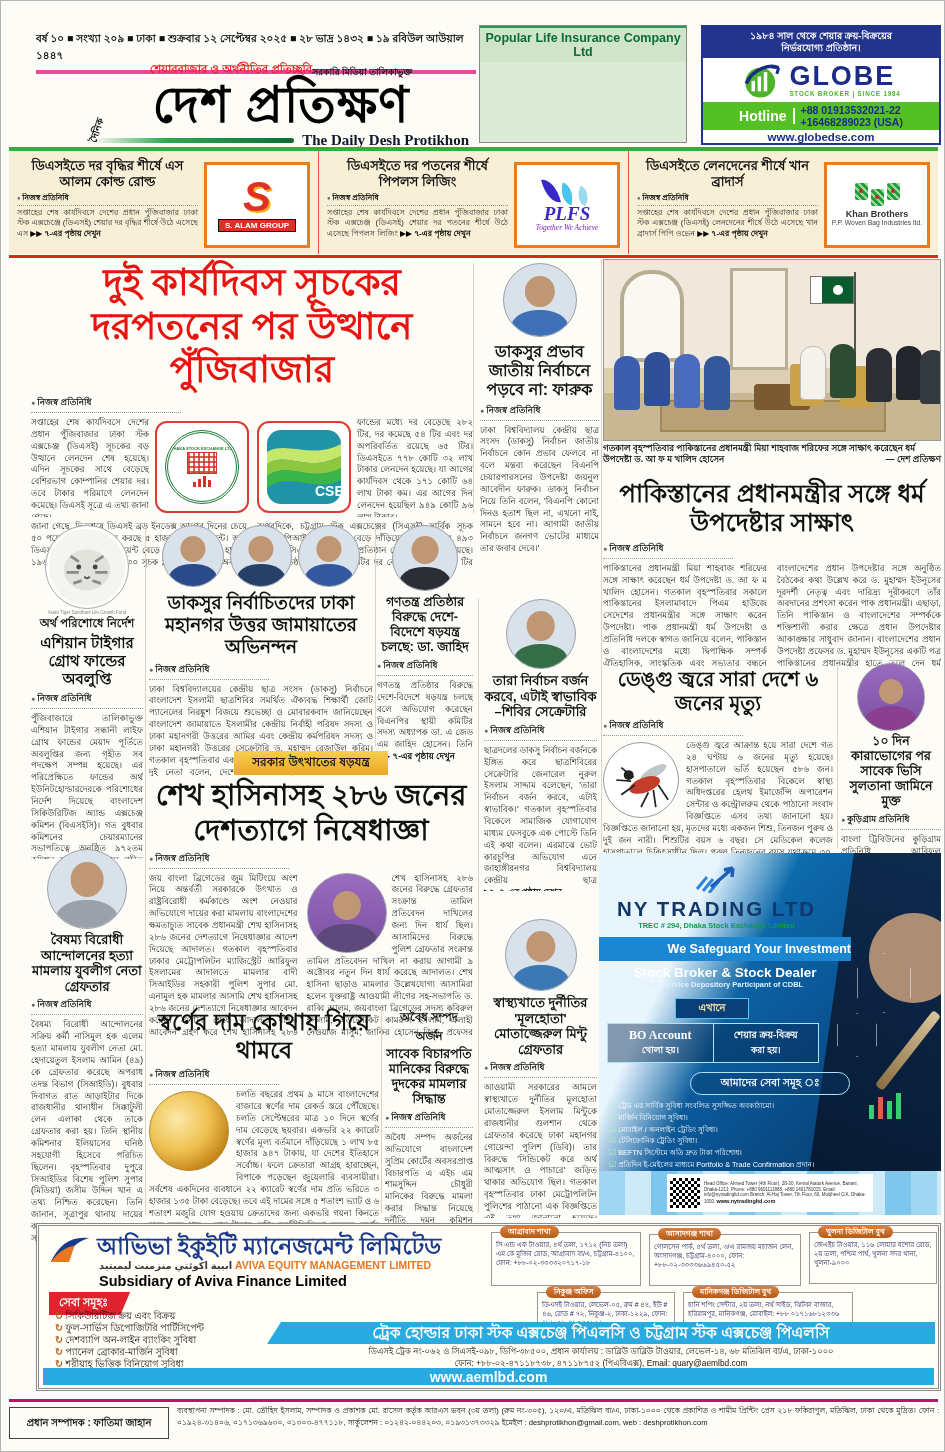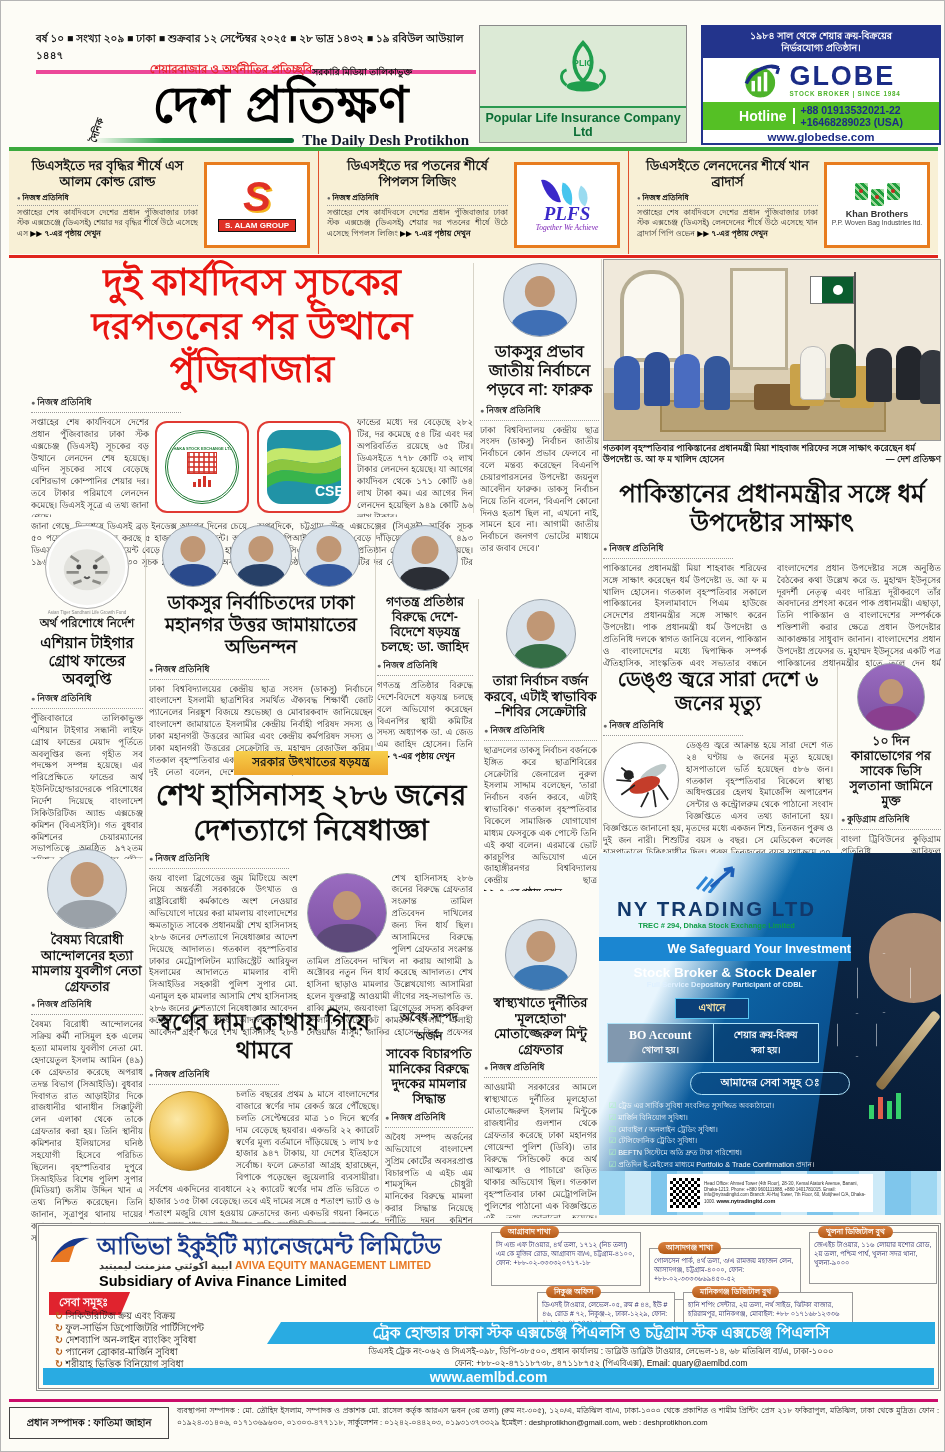--- a/index.html
+++ b/index.html
@@ -223,28 +223,20 @@
       <span class="mh-daily">দৈনিক</span>
       <div class="mh-title">দেশ প্রতিক্ষণ</div>
     </div>
     <div class="row3">
       <span class="green-swoosh"></span>
       <span class="mh-sub">The Daily Desh Protikhon</span>
     </div>
   </div>
 
   <div class="abs" id="ad-popular">
-    <div class="pl-logo">
-      <svg width="58" height="58" viewBox="0 0 60 60">
-        <path d="M30 6 C18 18 18 34 30 46 C42 34 42 18 30 6 Z" fill="none" stroke="#1f9e4d" stroke-width="4"></path>
-        <ellipse cx="30" cy="51" rx="17" ry="5.5" fill="#1f9e4d"></ellipse>
-        <path d="M13 50 C5 44 7 36 13 34 M47 50 C55 44 53 36 47 34" stroke="#1f9e4d" stroke-width="3" fill="none"></path>
-        <text x="30" y="30" font-size="9" text-anchor="middle" fill="#1f9e4d" font-weight="bold">PLIC</text>
-      </svg>
-    </div>
     <div class="pl-name">Popular Life Insurance Company Ltd</div>
   </div>
 
   <div class="abs" id="ad-globe">
     <div class="g-top">
       <div>১৯৮৪ সাল থেকে শেয়ার ক্রয়-বিক্রয়ের</div>
       <div>নির্ভরযোগ্য প্রতিষ্ঠান।</div>
     </div>
     <div class="g-mid">
       <svg width="42" height="42" viewBox="0 0 48 48">
@@ -596,21 +588,21 @@
       <li><span class="av-bullet">↻</span> <span>সিকিউরিটিজ ক্রয় এবং বিক্রয়</span></li>
       <li><span class="av-bullet">↻</span> <span>ফুল-সার্ভিস ডিপোজিটরি পার্টিসিপেন্ট</span></li>
       <li><span class="av-bullet">↻</span> <span>দেশব্যাপি অন-লাইন ব্যাংকিং সুবিধা</span></li>
       <li><span class="av-bullet">↻</span> <span>প্যানেল ব্রোকার-মার্জিন সুবিধা</span></li>
       <li><span class="av-bullet">↻</span> <span>শরীয়াহ্ ভিত্তিক বিনিয়োগ সুবিধা</span></li>
     </ul>
     <div class="branch" style="left:452px;top:6px;width:150px;height:54px">
       <span class="tab">আগ্রাবাদ শাখা</span>
       <span>সি এন্ড এফ টাওয়ার, ৪র্থ তলা, ১৭১২ (নিচ তলা) এম কে মুজিব রোড, আগ্রাবাদ বা/এ, চট্টগ্রাম-৪১০০, ফোন: +৮৮-০২-৩৩৩৩২০৭১৭-১৮</span>
     </div>
-    <div class="branch" style="left:610px;top:22px;width:152px;height:52px">
+    <div class="branch" style="left:610px;top:8px;width:152px;height:52px">
       <span class="tab">আসাদগঞ্জ শাখা</span>
       <span>গোলসেন পার্ক, ৪র্থ তলা, ৩/এ রামজয় মহাজন লেন, আসাদগঞ্জ, চট্টগ্রাম-৪০০০, ফোন: +৮৮-০২-৩৩৩৩৬৬৯৪৫০-৫২</span>
     </div>
     <div class="branch" style="left:770px;top:6px;width:128px;height:52px">
       <span class="tab">খুলনা ডিজিটাল বুথ</span>
       <span>জেএইচ টাওয়ার, ১১৬ লোয়ার যশোর রোড, ২য় তলা, পশ্চিম পার্শ্ব, খুলনা সদর থানা, খুলনা-৯০০০</span>
     </div>
     <div class="branch" style="left:498px;top:66px;width:138px;height:44px">
       <span class="tab">নিকুঞ্জ অফিস</span>
       <span>ডিএসই টাওয়ার, লেভেল-০৫, রুম # ৪৪, ইউ # ৪৬, রোড # ৭২, নিকুঞ্জ-২, ঢাকা-১২২৯, ফোন: +৮৮-০২-৪১০৪০৮৬২</span>

